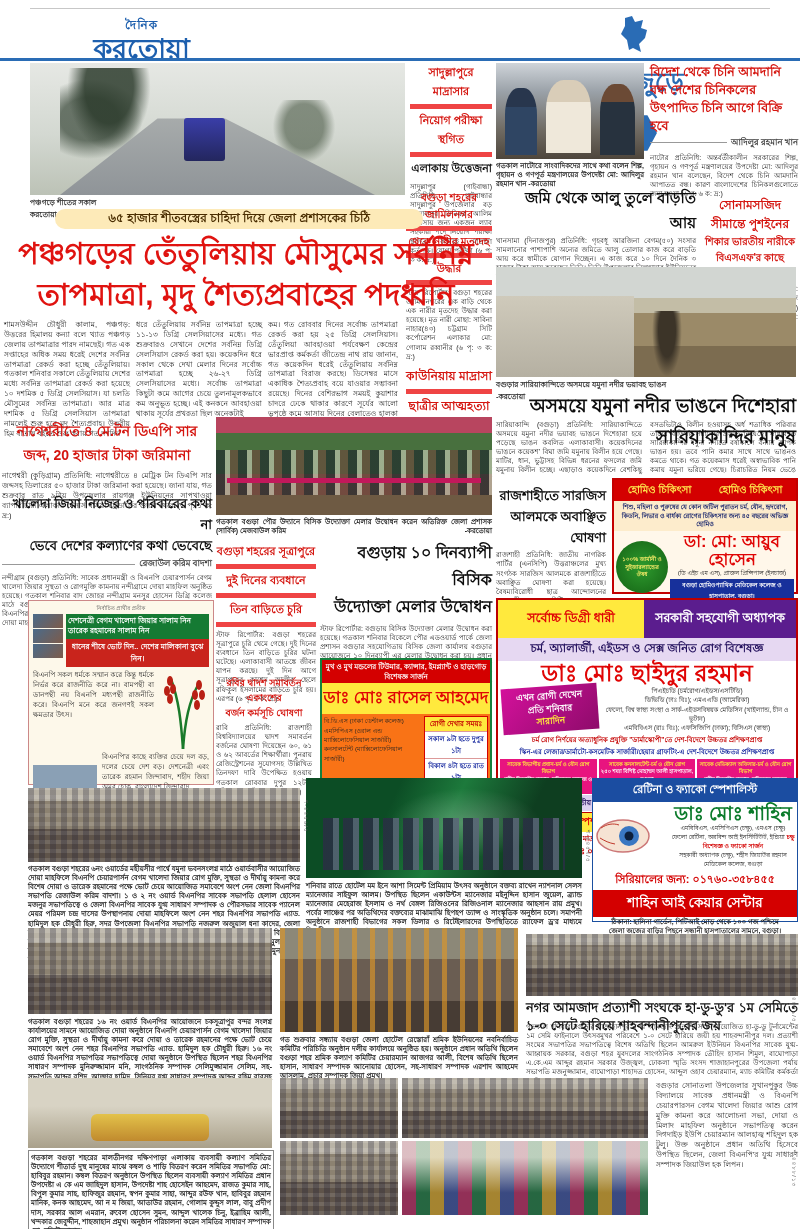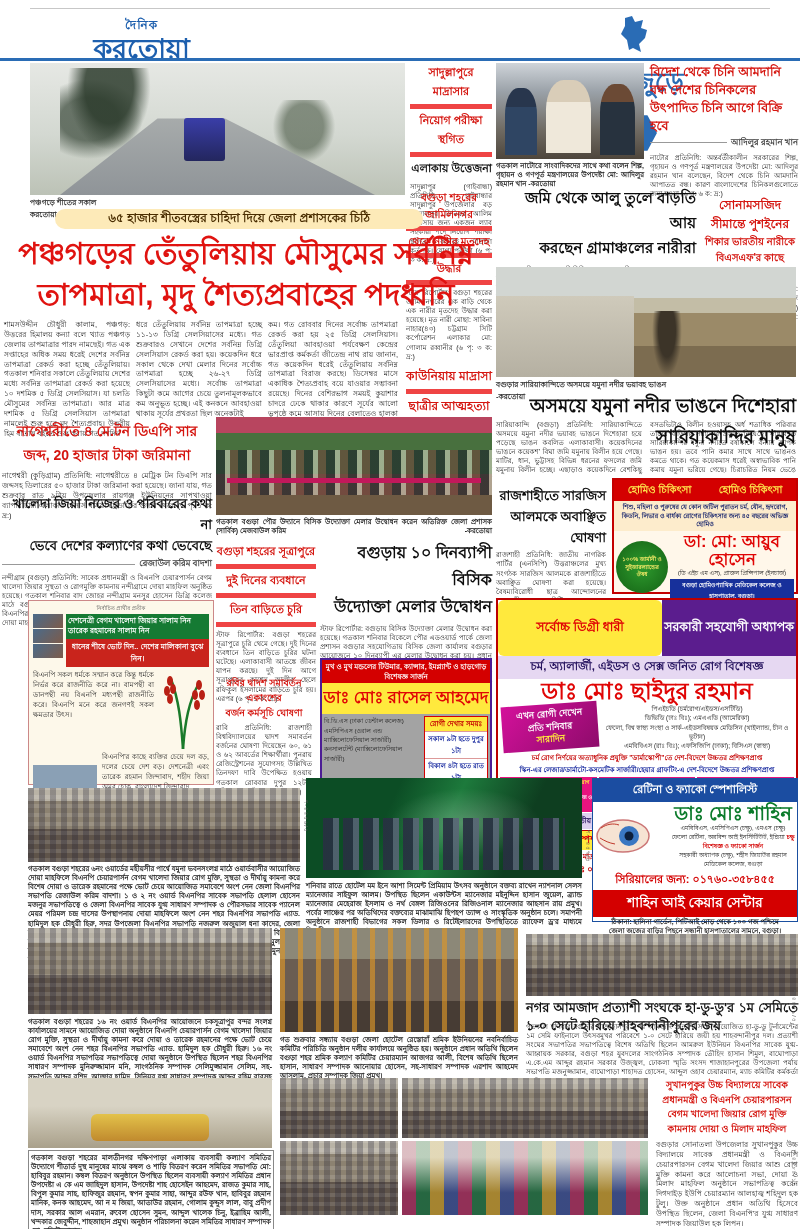--- a/index.html
+++ b/index.html
@@ -91,21 +91,21 @@
   .saidur .q{font-size:6.4px;color:#1a1a1a;text-align:center;line-height:1.45;}
   .saidur .ln1{color:#c40000;font-size:6.8px;font-weight:800;text-align:center;}
   .saidur .ln2{color:#15279e;font-size:6.8px;font-weight:800;text-align:center;}
   .saidur .pink{background:#e8147f;color:#fff;font-size:5.3px;font-weight:700;text-align:center;line-height:1.5;padding:2px;flex:1;}
   .saidur .pink .t{color:#ffe93d;}
   .saidur .prog{background:#ddd0f0;color:#25125e;font-size:7.3px;font-weight:800;text-align:center;padding:2px;}
   .saidur .vlab{writing-mode:vertical-rl;transform:rotate(180deg);color:#0b7a2e;font-weight:800;font-size:10px;text-align:center;}
   .saidur .hosp{background:#ffe93d;color:#e00505;font-weight:800;font-size:10.3px;text-align:center;padding:1px;}
   .saidur .adr{color:#c40000;font-size:7.6px;font-weight:700;text-align:center;}
   .saidur .ser{color:#c40000;font-size:8.4px;font-weight:800;text-align:center;}
-  .rasel{border:2px solid #4c1d95;background:#a3a3a3;}
+  .rasel{border:2px solid #15803d;background:#f97316;}
   .rasel .top{background:#d40000;color:#fff;font-weight:700;font-size:7.2px;text-align:center;padding:2px 1px;line-height:1.35;}
   .rasel .nm{background:#ffe93d;color:#e00505;font-weight:800;font-size:16.5px;text-align:center;padding:2px 0;}
   .rasel .q{font-size:6.2px;color:#222;line-height:1.5;}
   .rasel .hrs{border:1.5px solid #d40000;background:#fff;}
   .rasel .hrs .hl{background:#ffe93d;color:#c40000;font-weight:800;font-size:7px;text-align:center;padding:1px;}
   .rasel .hrs .hv{font-size:6.8px;font-weight:800;color:#15279e;text-align:center;border-top:1px solid #d99;padding:1px;}
   .rasel .ctr{background:#2a3f9e;color:#ffe93d;font-weight:800;font-size:7.4px;text-align:center;padding:1px;}
   .rasel .adr{background:#2a3f9e;color:#fff;font-size:5.8px;text-align:center;line-height:1.35;padding:0 2px 2px;}
   .rasel .ph{background:#d40000;color:#fff;font-weight:800;font-size:11.5px;text-align:center;padding:2px;}
   .rasel .vlab{writing-mode:vertical-rl;transform:rotate(180deg);color:#c40000;background:#ffe93d;font-weight:800;font-size:8px;padding:1px;}
@@ -193,21 +193,20 @@
     <div class="h-red uline" style="font-size:10.5px;">থেকে নারীর মৃতদেহ</div>
     <div class="h-red uline" style="font-size:10.5px;">উদ্ধার</div>
     <div class="body7" style="margin-top:2px;">স্টাফ রিপোর্টার: বগুড়া শহরের জামিলনগরের এক বাড়ি থেকে এক নারীর মৃতদেহ উদ্ধার করা হয়েছে। মৃত নারী মোছা: সাবিনা নাহার(৪৩) চট্টগ্রাম সিটি কর্পোরেশন এলাকার মো: গোলাম রব্বানীর (৬ পৃ: ৩ ক: দ্র:)</div>
     <div class="h-red uline" style="font-size:12px;margin-top:6px;">কাউনিয়ায় মাদ্রাসা</div>
     <div class="h-red" style="font-size:12px;margin-bottom:3px;">ছাত্রীর আত্মহত্যা</div>
     <div class="body7">কাউনিয়া (রংপুর) প্রতিনিধি: রংপুরের কাউনিয়ায় গলায় ফাঁস দিয়ে সুমনা খাতুন (১৪) নামে এক মাদ্রাসা ছাত্রী আত্মহত্যা করেছে। গতকাল শনিবার উপজেলার টেপামধুপুর ইউনিয়নের আরাজি কানুয়া গ্রামে ঘটনাটি ঘটে। সে এলাকার সুজন মিয়ার মেয়ে ও (৬ পৃ: ৭ ক: দ্র:)</div>
   </div>
 
   <div class="abs" style="left:496px;top:186px;width:200px;">
     <div class="h-blk" style="font-size:15px;">জমি থেকে আলু তুলে বাড়তি আয়</div>
-    <div class="h-blk" style="font-size:15px;margin-bottom:4px;">করছেন গ্রামাঞ্চলের নারীরা</div>
     <div class="body7">খানসামা (দিনাজপুর) প্রতিনিধি: গৃহবধূ আরজিনা বেগম(৫০) সংসার সামলানোর পাশাপাশি অন্যের জমিতে আলু তোলার কাজ করে বাড়তি আয় করে স্বামীকে যোগান দিচ্ছেন। এ কাজ করে ১০ দিনে দৈনিক ৩ হাজার টাকা আয় করেছেন তিনি। তিনি উপজেলার নিলখামার ইউনিয়নের রামচন্দ্রপুর গ্রামের বাসিন্দা। তার মতো ঐ গ্রামের সাহেরা বেগম, (৬ পৃ: ৪ ক: দ্র:)</div>
   </div>
 
   <div class="abs" style="left:702px;top:188px;width:96px;">
     <div class="h-red" style="font-size:12px;line-height:1.6;margin-top:8px;">সোনামসজিদ সীমান্তে পুশইনের</div>
     <div class="h-red" style="font-size:10px;line-height:1.6;">শিকার ভারতীয় নারীকে</div>
     <div class="h-red" style="font-size:10px;line-height:1.6;margin-bottom:2px;">বিএসএফ'র কাছে হস্তান্তর</div>
     <div class="body7">চাঁপাইনবাবগঞ্জ প্রতিনিধি: চাঁপাইনবাবগঞ্জের সোনামসজিদ ইমিগ্রেশন চেকপোস্ট (আইসিপি) দিয়ে পুশইনের শিকার (৬ পৃ: ৪ ক: দ্র:)</div>
   </div>
 
@@ -364,21 +363,21 @@
       <div style="flex:1;">
         <div class="ctr">ম্যাক্সিলোফেসিয়াল সার্জারী, অর্থোডন্টিক্স এন্ড ইমপ্ল্যান্ট সেন্টার</div>
         <div class="adr">(ডা: ইসকান্দার আলী ভিলা এর চেম্বার) জলেশ্বরীতলা, কামাল দেওয়ানন, বগুড়া (কফিল পাগলার মোড় থেকে পূর্ব দিকে)</div>
         <div class="ph">০১৭২৫-২০০২৫৯, ০১৭১৮-০৫৭৫৬৯</div>
       </div>
     </div>
   </div>
 
   <div class="ad saidur" style="left:496px;top:598px;width:302px;height:188px;">
     <div style="display:flex;">
-      <div class="r1a band" style="width:43%;padding:18px;border-radius:6px;">সর্বোচ্চ ডিগ্রী ধারী</div>
+      <div class="r1a band" style="width:43%;padding:9px;">সর্বোচ্চ ডিগ্রী ধারী</div>
       <div class="r1b band" style="flex:1;padding:2px;">সরকারী সহযোগী অধ্যাপক</div>
     </div>
     <div class="r2 band" style="padding:2px;">চর্ম, অ্যালার্জী, এইডস ও সেক্স জনিত রোগ বিশেষজ্ঞ</div>
     <div class="nm">ডাঃ মোঃ ছাইদুর রহমান</div>
     <div style="display:flex;gap:4px;padding:1px 4px;align-items:center;">
       <div class="badge" style="width:88px;">
         <div>এখন রোগী দেখেন</div>
         <div>প্রতি শনিবার</div>
         <div class="b3">সারাদিন</div>
       </div>
@@ -479,21 +478,20 @@
     <div class="tex"></div>
   </div>
   <div class="photo ph-crowd" style="left:280px;top:1141px;width:118px;height:74px;">
     <div class="tex"></div>
   </div>
   <div class="photo ph-women" style="left:402px;top:1141px;width:246px;height:74px;">
     <div class="shade"></div>
   </div>
 
   <div class="abs" style="left:656px;top:1078px;width:142px;">
-    <div class="h-red" style="font-size:9.5px;line-height:1.55;">সুখানপুকুর উচ্চ বিদ্যালয়ে সাবেক প্রধানমন্ত্রী ও বিএনপি চেয়ারপারসন বেগম খালেদা জিয়ার রোগ মুক্তি কামনায় দোয়া ও মিলাদ মাহফিল</div>
     <div class="body75" style="margin-top:3px;">বগুড়ার সোনাতলা উপজেলার সুখানপুকুর উচ্চ বিদ্যালয়ে সাবেক প্রধানমন্ত্রী ও বিএনপি চেয়ারপারসন বেগম খালেদা জিয়ার আশু রোগ মুক্তি কামনা করে আলোচনা সভা, দোয়া ও মিলাদ মাহফিল অনুষ্ঠানে সভাপতিত্ব করেন দিগদাইড় ইউপি চেয়ারম্যান আলহাজ্ব শহিদুল হক টুলু। উক্ত অনুষ্ঠানে প্রধান অতিথি হিসেবে উপস্থিত ছিলেন, জেলা বিএনপি'র যুগ্ম সাধারণ সম্পাদক জিয়াউল হক লিপন।</div>
   </div>
 
   <div class="abs credit-v" style="left:302px;top:800px;">শ-৪৪৫৬/৫</div>
   <div class="abs credit-v" style="left:584px;top:830px;">শ-৪৪৫৭/৫</div>
   <div class="abs credit-v" style="left:790px;top:990px;">শ-৪৪৫১/৫</div>
   <div class="abs credit-v" style="left:790px;top:1150px;">শ-৪৪৮৮/১৩</div>
 
 </div>
 

